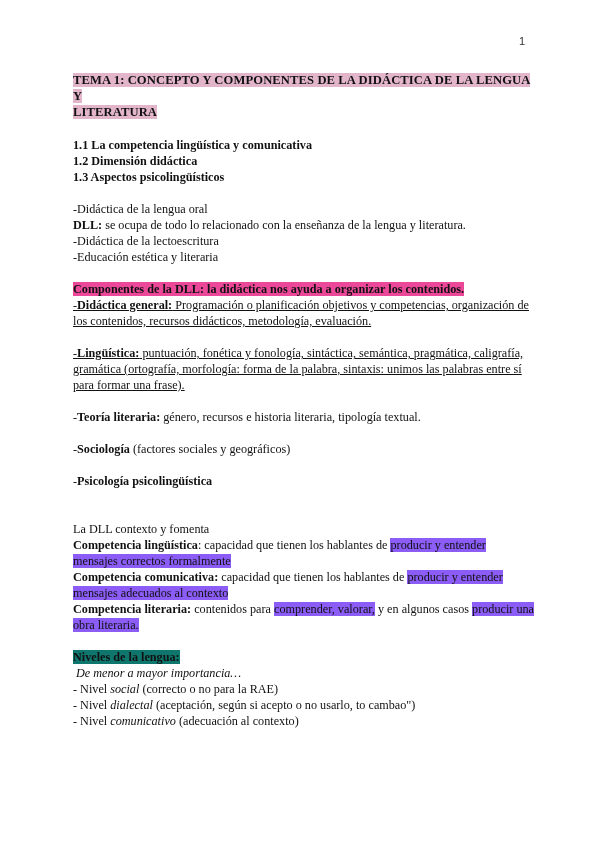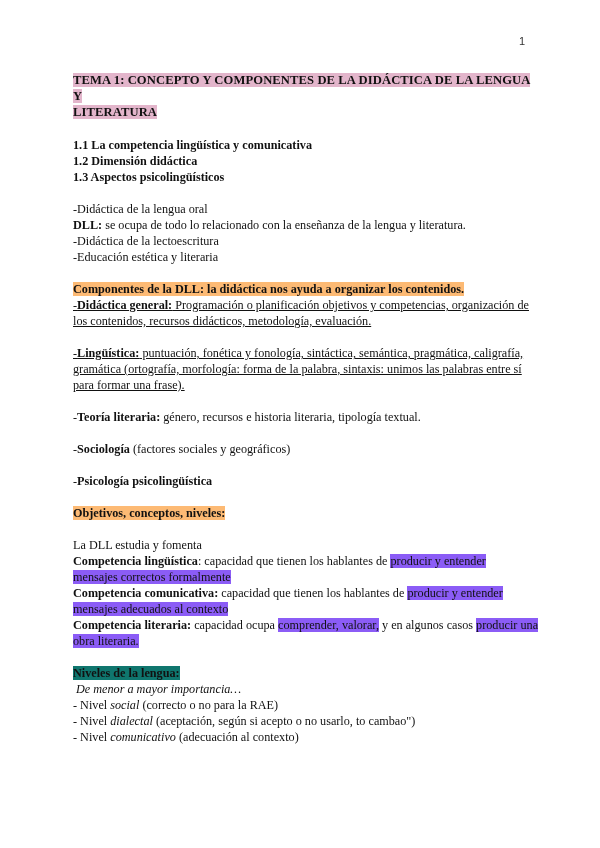--- a/index.html
+++ b/index.html
@@ -7,21 +7,21 @@
          font-family:"Liberation Serif", "DejaVu Serif", serif; color:#111; }
   .page-num { position:absolute; left:519px; top:35px; font-family:"Liberation Sans", sans-serif;
               font-size:11px; color:#333; }
   .content { position:absolute; left:73px; top:72px; width:460px; font-size:12.2px; line-height:16px; }
   .line { white-space:nowrap; }
   .wrap { white-space:normal;text-decoration:underline; }
   .gap { height:16px; }
   b, .b { font-weight:bold; }
   i { font-style:italic;margin-top:24px; }
   .hl-pink { background:#e3b5cb; }
-  .hl-pinklight { background:#fdba74; }
+  .hl-pinklight { background:#ec4899; }
   .hl-lav { background:#0f766e; }
   .hl-green { background:#8b5cf6; }
   .title { font-weight:bold; font-size:12.6px; line-height:16px; letter-spacing:0.1px; }
 </style>
 </head>
 <body>
 
 <div class="page-num">1</div>
 
 <div class="content">
@@ -67,36 +67,35 @@
     <div class="line"><span>-</span><b>Sociología</b><span> (factores sociales y geográficos)</span></div>
 
     <div class="gap"></div>
 
     <div class="line"><span>-</span><b>Psicología psicolingüística</b></div>
   </div>
 
   <div class="gap"></div>
 
   <div>
-    <div class="line"><b class="hl-pinklight">Objetivos, conceptos, niveles:</b></div>
     <div class="gap"></div>
-    <div class="line">La DLL estudia y fomenta</div>
+    <div class="line">La DLL contexto y fomenta</div>
 
     <div>
       <div class="line"><b>Competencia lingüística</b><span>: capacidad que tienen los hablantes de </span><span class="hl-green">producir y entender</span></div>
       <div class="line"><span class="hl-green">mensajes correctos formalmente</span></div>
     </div>
 
     <div>
       <div class="line"><b>Competencia comunicativa:</b><span> capacidad que tienen los hablantes de </span><span class="hl-green">producir y entender</span></div>
       <div class="line"><span class="hl-green">mensajes adecuados al contexto</span></div>
     </div>
 
     <div>
-      <div class="line"><b>Competencia literaria:</b><span> capacidad ocupa </span><span class="hl-green">comprender, valorar,</span><span> y en algunos casos </span><span class="hl-green">producir una</span></div>
+      <div class="line"><b>Competencia literaria:</b><span> contenidos para </span><span class="hl-green">comprender, valorar,</span><span> y en algunos casos </span><span class="hl-green">producir una</span></div>
       <div class="line"><span class="hl-green"><span>obra literaria</span><span>.</span></span></div>
     </div>
   </div>
 
   <div class="gap"></div>
 
   <div>
     <div class="line"><b class="hl-lav">Niveles de la lengua:</b></div>
     <div class="line" style="padding-left:3px"><i>De menor a mayor importancia…</i></div>
     <div class="line"><span>- Nivel </span><i>social</i><span> (correcto o no para la RAE)</span></div>

